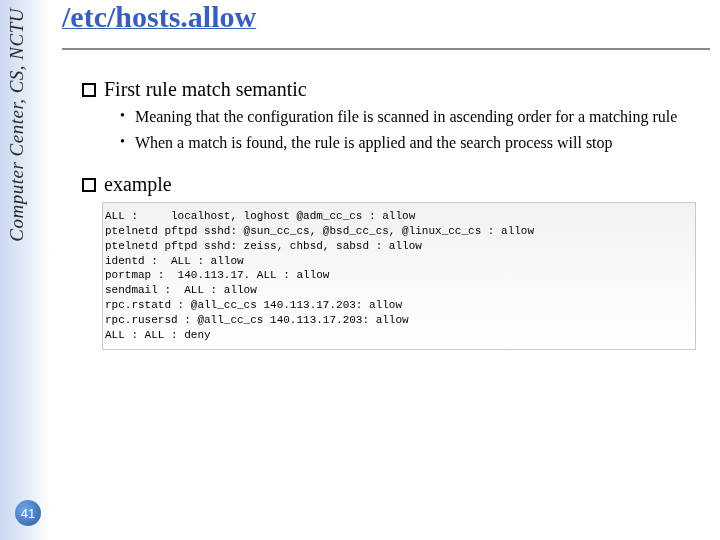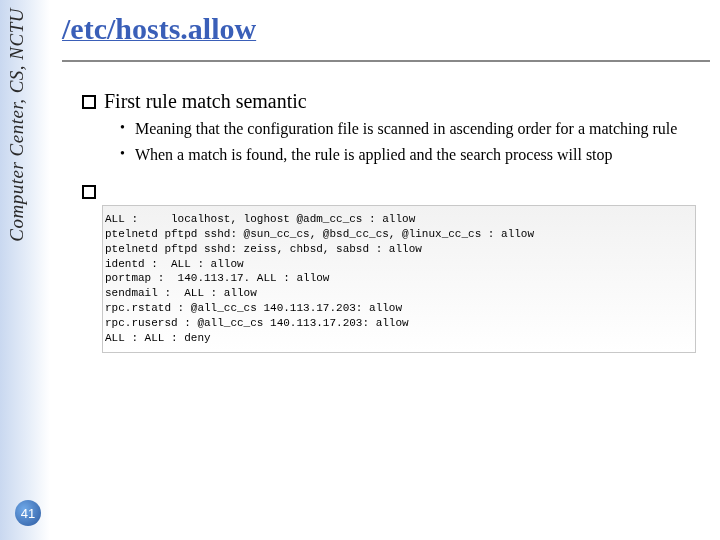--- a/index.html
+++ b/index.html
@@ -50,21 +50,20 @@
     }
     .content {
       position: absolute;
       left: 62px;
       top: 0;
       right: 10px;
     }
     .title {
       font-size: 30px;
       color: #3a5fb8;
-      margin-top: 12px;
       margin-bottom: 6px;
       font-family: "Times New Roman", serif;
       text-decoration: underline;
       text-decoration-thickness: 1px;
     }
     .title-divider {
       border: none;
       border-top: 2px solid #888;
       margin-top: 14px;
       margin-bottom: 28px;
@@ -141,20 +140,21 @@
       <span>Meaning that the configuration file is scanned in ascending order for a matching rule</span>
     </div>
     <div class="bullet-item">
       <span class="dot-bullet">•</span>
       <span>When a match is found, the rule is applied and the search process will stop</span>
     </div>
   </div>
 
   <div class="section-heading">
     <span class="square-bullet"></span>
+    <span>example</span>
   </div>
 
   <div class="code-block">ALL :     localhost, loghost @adm_cc_cs : allow
 ptelnetd pftpd sshd: @sun_cc_cs, @bsd_cc_cs, @linux_cc_cs : allow
 ptelnetd pftpd sshd: zeiss, chbsd, sabsd : allow
 identd :  ALL : allow
 portmap :  140.113.17. ALL : allow
 sendmail :  ALL : allow
 rpc.rstatd : @all_cc_cs 140.113.17.203: allow
 rpc.rusersd : @all_cc_cs 140.113.17.203: allow

